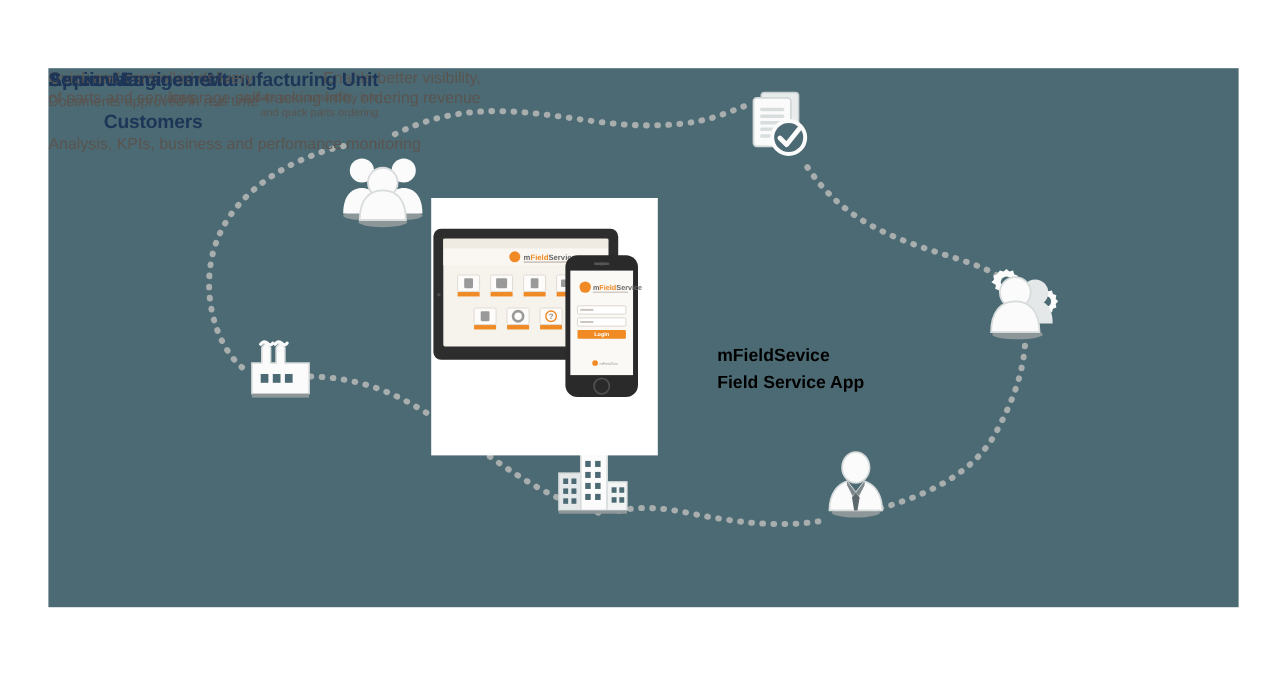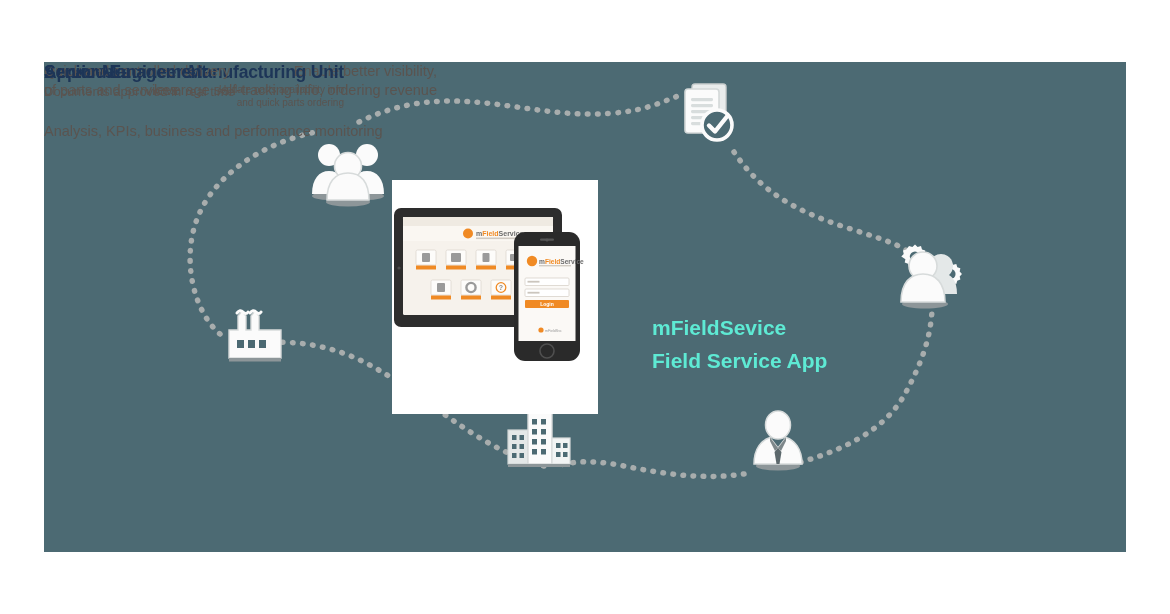--- a/index.html
+++ b/index.html
@@ -47,21 +47,21 @@
   #n-senior-icon{left:706px;top:348px;}
   #n-senior-title{left:706px;top:424px;font-size:17.5px;}
   #n-senior-desc{left:706px;top:455px;font-size:14.5px;white-space:nowrap;margin-top:39px;}
 
   
   #device-card{position:absolute;left:348px;top:118px;width:206px;height:234px;
                background:#ffffff;}
   #device-stage{position:absolute;left:0;top:0;width:206px;height:234px;}
 
   .appname{position:absolute;left:608px;top:250px;width:175px;
-           color:#5eead4;font-weight:bold;font-size:21px;line-height:1.55;}
+           color:#000000;font-weight:bold;font-size:16px;line-height:1.55;}
   .appname div{white-space:nowrap;}
 </style>
 </head>
 <body>
 
 <div id="stage">
 
   <div id="panel">
 
     <svg id="dots" viewBox="0 0 1082 490" preserveAspectRatio="none">
@@ -73,20 +73,21 @@
         <path d="M500 404 C 430 386, 380 330, 320 300 C 280 280, 240 278, 212 282"></path>
         <path d="M176 272 C 150 250, 138 200, 152 160 C 168 112, 222 80, 272 70"></path>
       </g>
     </svg>
 
     <div class="node">
       <div id="n-customers-text" class="desc">
         <div>Enable better visibility,</div>
         <div>leverage self-tracking info, ordering revenue</div>
       </div>
+      <div id="n-customers-title" class="title">Customers</div>
       <div id="n-customers-icon" class="ic">
         <svg width="78" height="66" viewBox="0 0 78 66">
           <ellipse cx="20" cy="56" rx="17" ry="4" fill="#8d9699"></ellipse>
           <ellipse cx="58" cy="56" rx="17" ry="4" fill="#8d9699"></ellipse>
           <ellipse cx="39" cy="62" rx="22" ry="4.5" fill="#8d9699"></ellipse>
           <circle cx="20" cy="15" r="11" fill="#fbfbfb"></circle>
           <path d="M3 54 C3 39 10 31 20 31 C30 31 37 39 37 54 Z" fill="#fbfbfb"></path>
           <circle cx="58" cy="15" r="11" fill="#fbfbfb"></circle>
           <path d="M41 54 C41 39 48 31 58 31 C68 31 75 39 75 54 Z" fill="#fbfbfb"></path>
           <circle cx="39" cy="26" r="13.5" fill="#fbfbfb" stroke="#d7dbdb" stroke-width="1.6"></circle>

